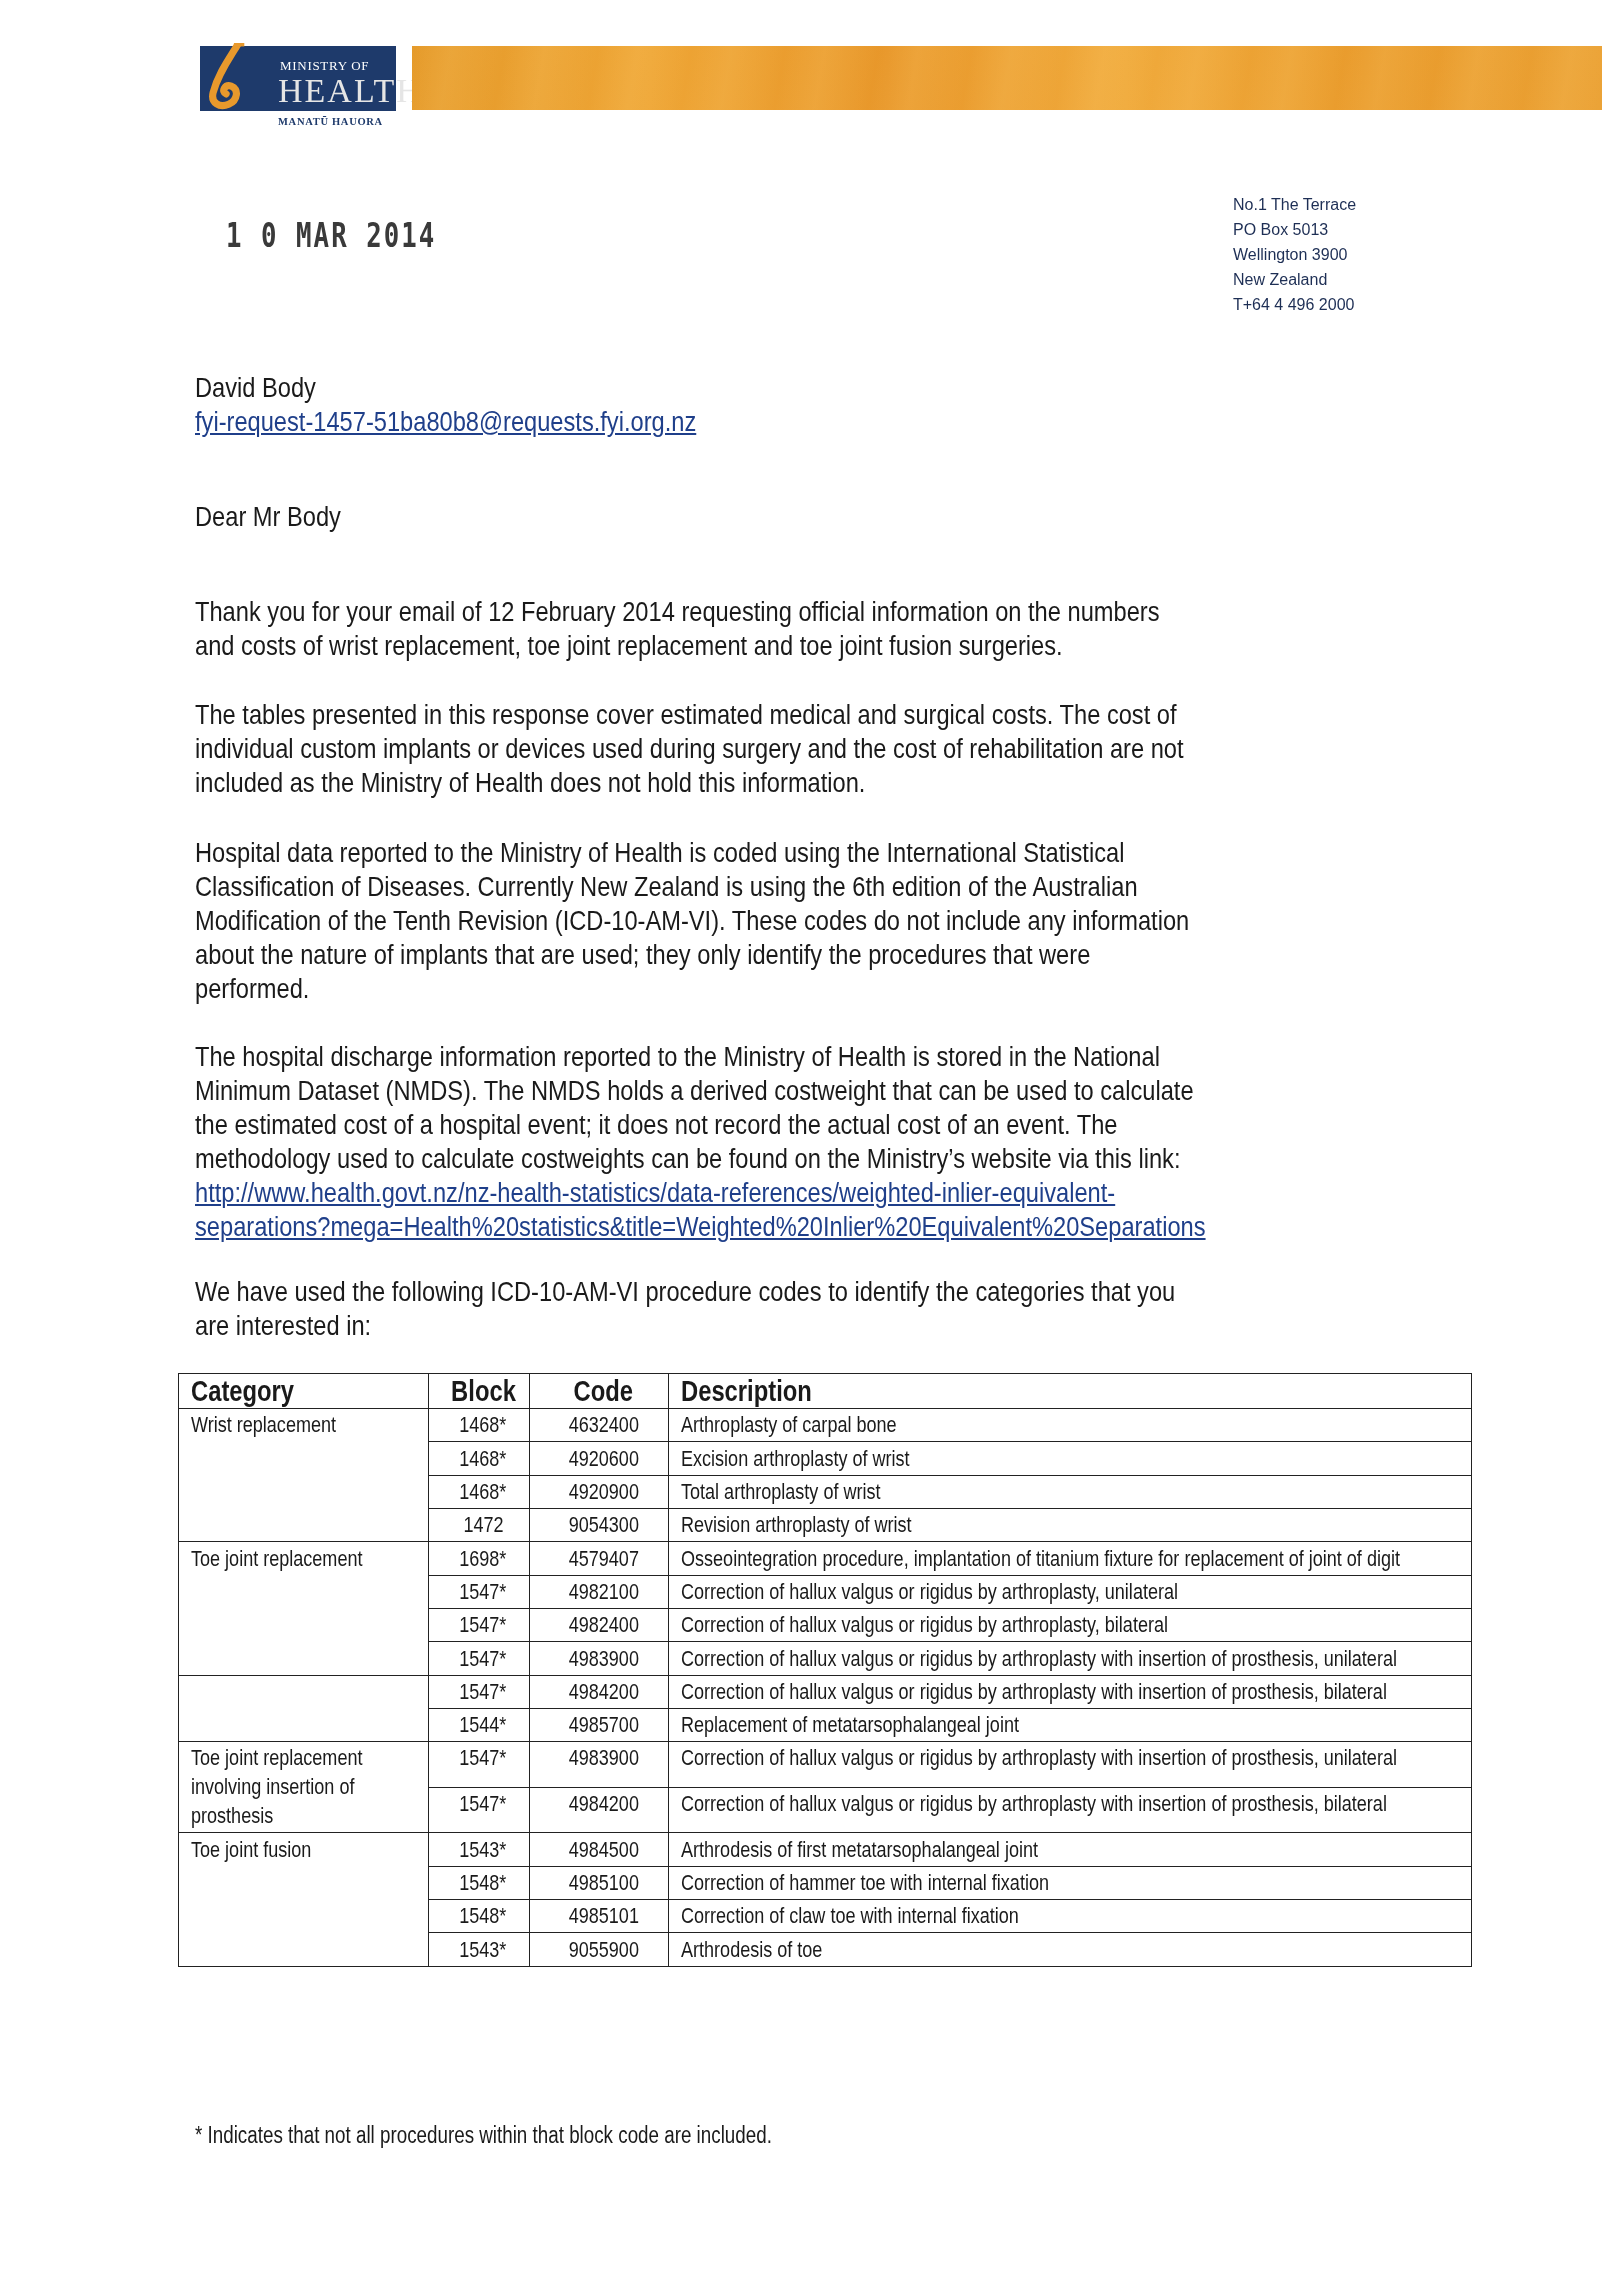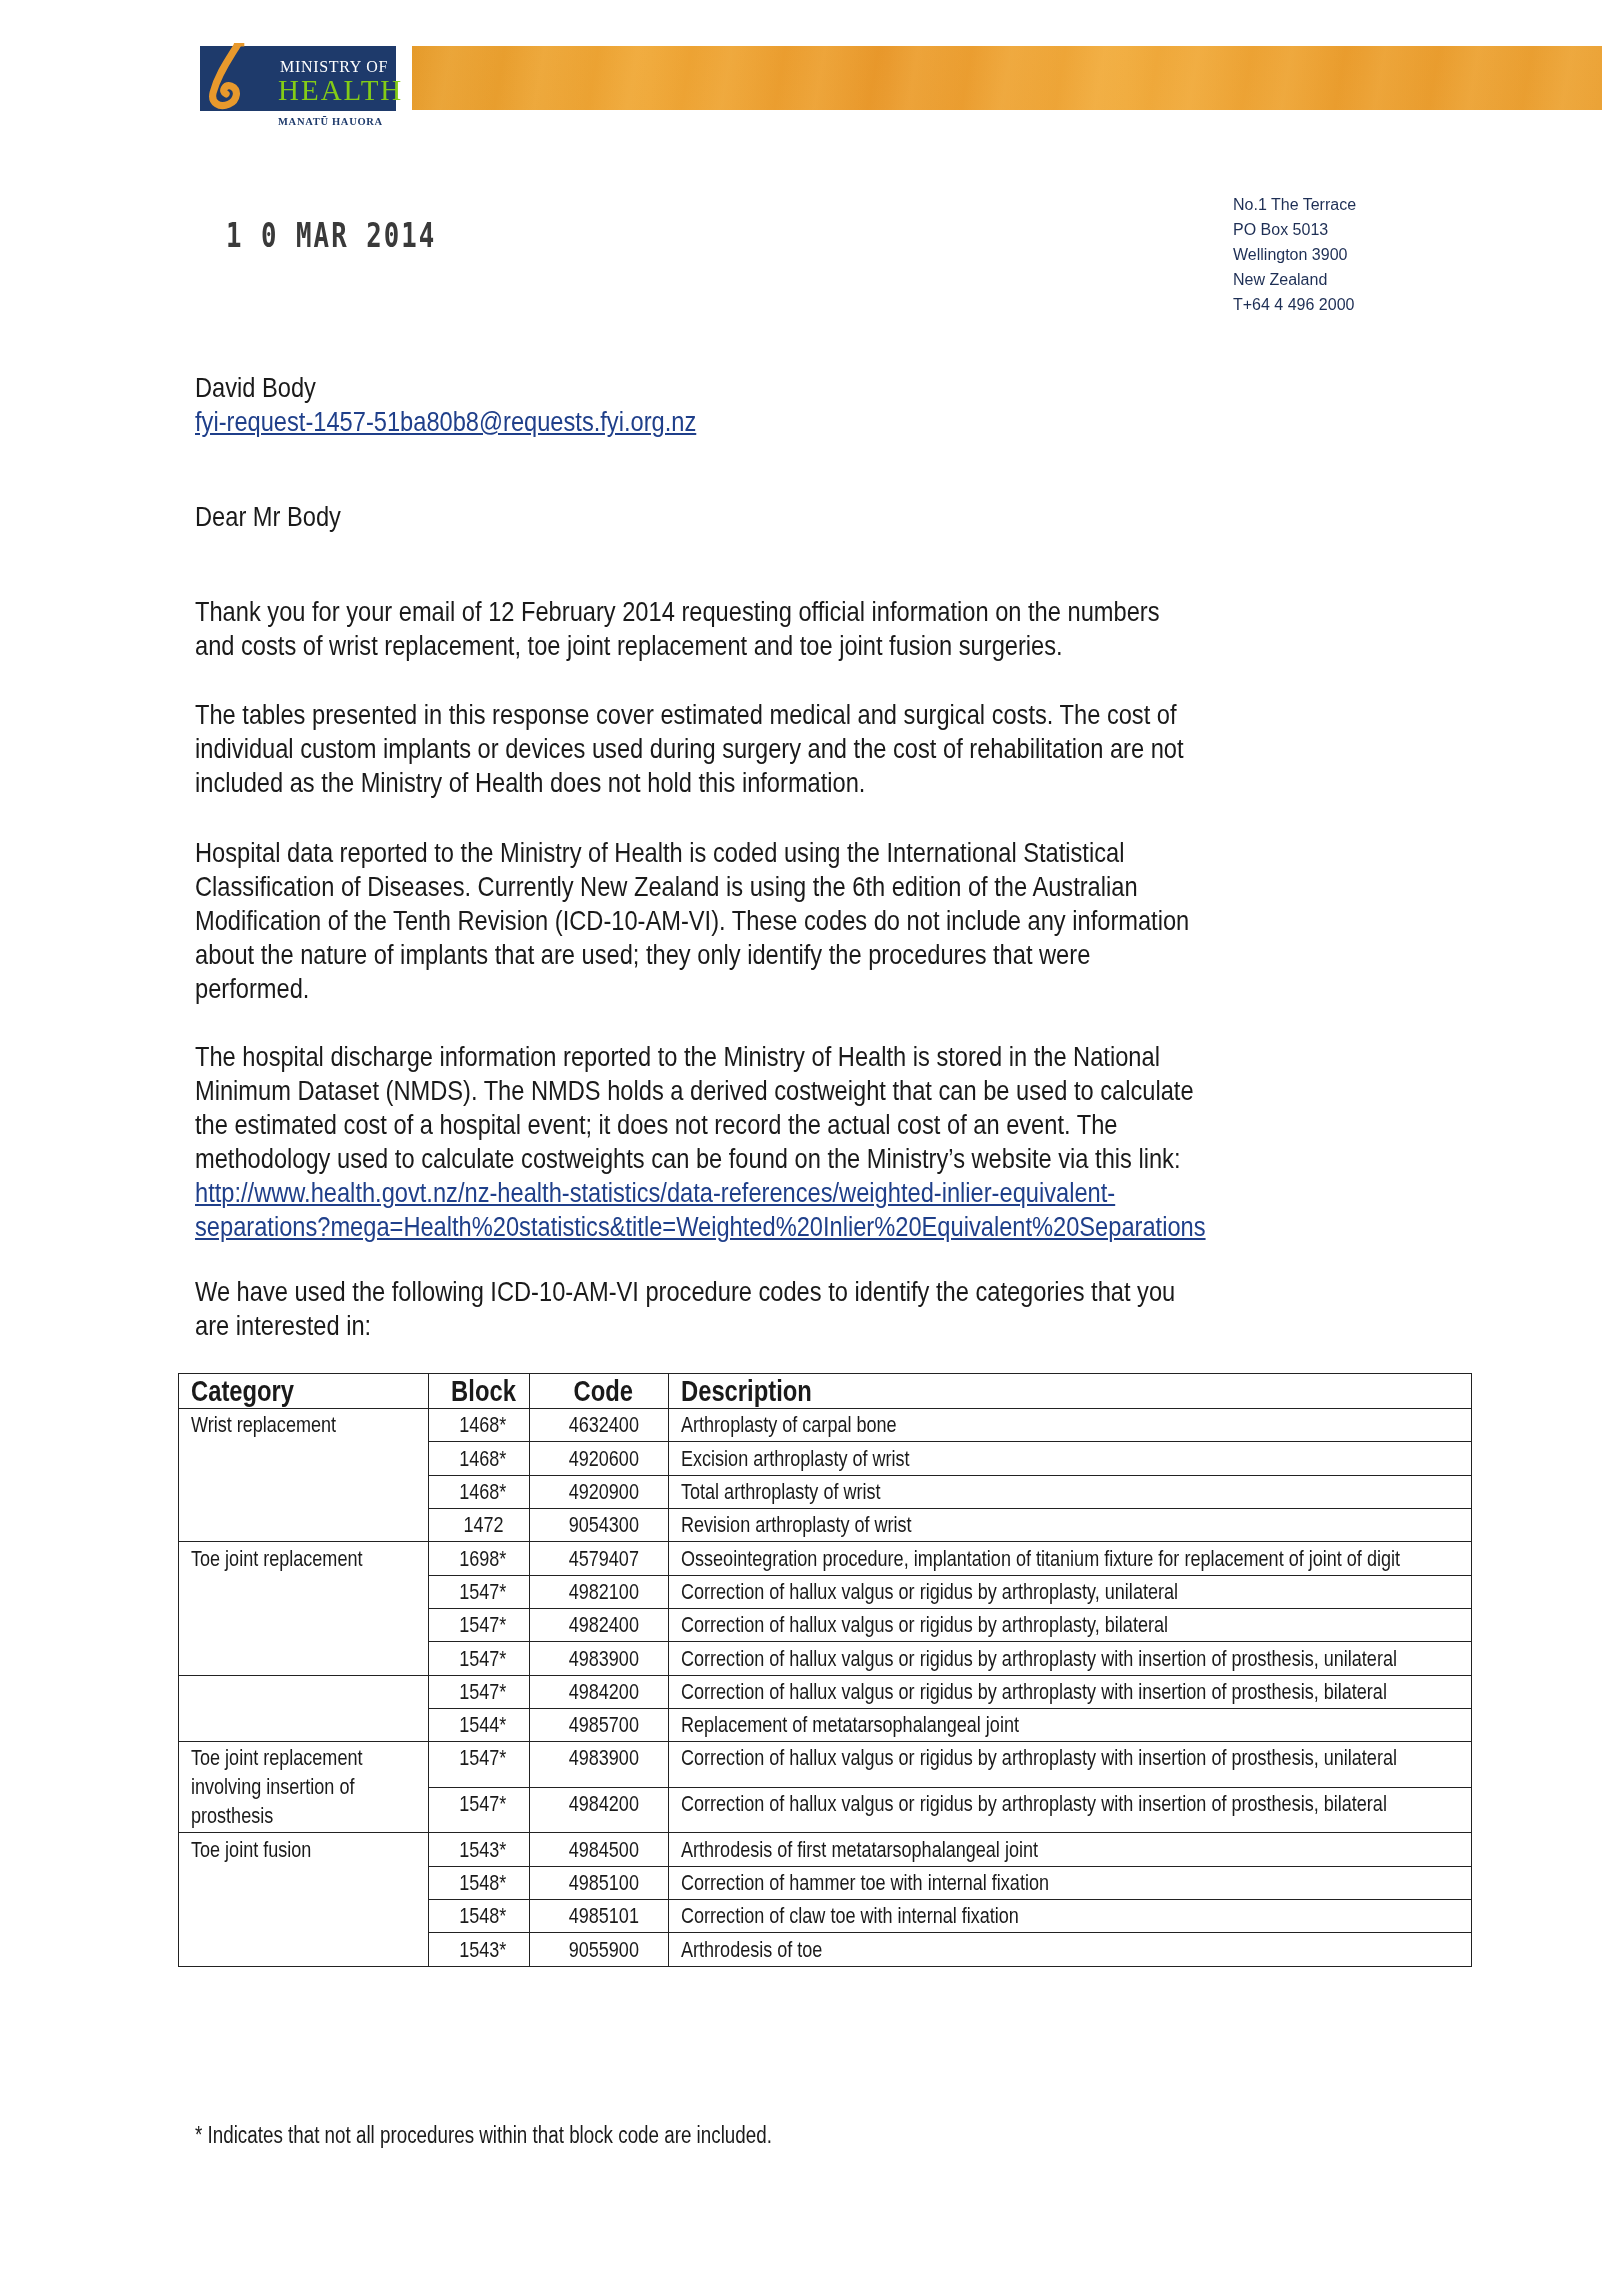--- a/index.html
+++ b/index.html
@@ -4,23 +4,23 @@
 <style>
   html, body { margin: 0; padding: 0; background: #ffffff; }
   body { width: 1623px; height: 2295px; position: relative; overflow: hidden;
          font-family: "Liberation Sans", sans-serif; color: #1a1a1a; }
   .abs { position: absolute; }
 
   
   .logo-box { left: 200px; top: 46px; width: 196px; height: 65px; background: #1e3a6b; }
   .logo-swirl { position: absolute; left: 3.9px; top: -2.6px; width: 52px; height: 68px; }
   .logo-ministry { position: absolute; left: 80px; top: 11.8px; color: #ffffff;
-                   font-family: "Liberation Serif", serif; font-size: 16px; letter-spacing: 0.7px; }
-  .logo-health { position: absolute; left: 78px; top: 27.5px; color: #84cc16;
-                 font-family: "Liberation Serif", serif; font-size: 29px; letter-spacing: 2px; line-height: 33px; }
+                   font-family: "Liberation Serif", serif; font-size: 13px; letter-spacing: 0.7px; }
+  .logo-health { position: absolute; left: 78px; top: 27.5px; color: #e5e5e5;
+                 font-family: "Liberation Serif", serif; font-size: 34px; letter-spacing: 2px; line-height: 33px; }
   .logo-maori { left: 278px; top: 116px; color: #1e3a6b; font-family: "Liberation Serif", serif;
                 font-size: 10.5px; letter-spacing: 0.7px; font-weight: bold; }
   .band { left: 412px; top: 46px; width: 1190px; height: 64px;
           background: linear-gradient(90deg, #e59a2a 0%, #eea535 20%, #e8972a 40%, #f0aa3c 60%, #e99b2c 80%, #eaa033 100%); }
   .band::after { content: ""; position: absolute; inset: 0;
           background: repeating-linear-gradient(100deg, rgba(255,210,120,0.0) 0px, rgba(255,210,120,0.18) 39px, rgba(255,210,120,0) 92px); }
 
   
   .stamp { left: 226px; top: 216px; font-family: "DejaVu Sans Mono", monospace; font-size: 33px;
            color: #3a3a3a; font-weight: bold; letter-spacing: 2.6px; transform: scaleX(0.78); transform-origin: left top; }

